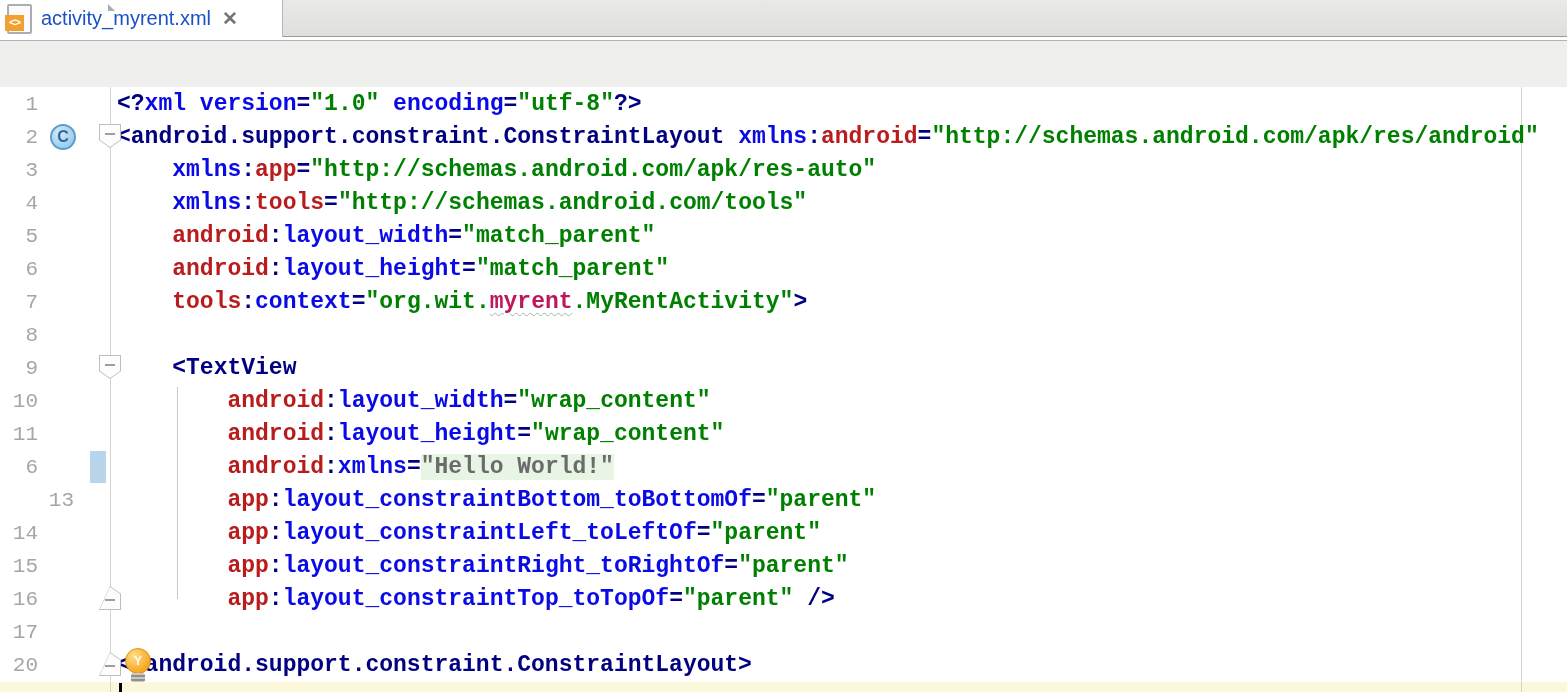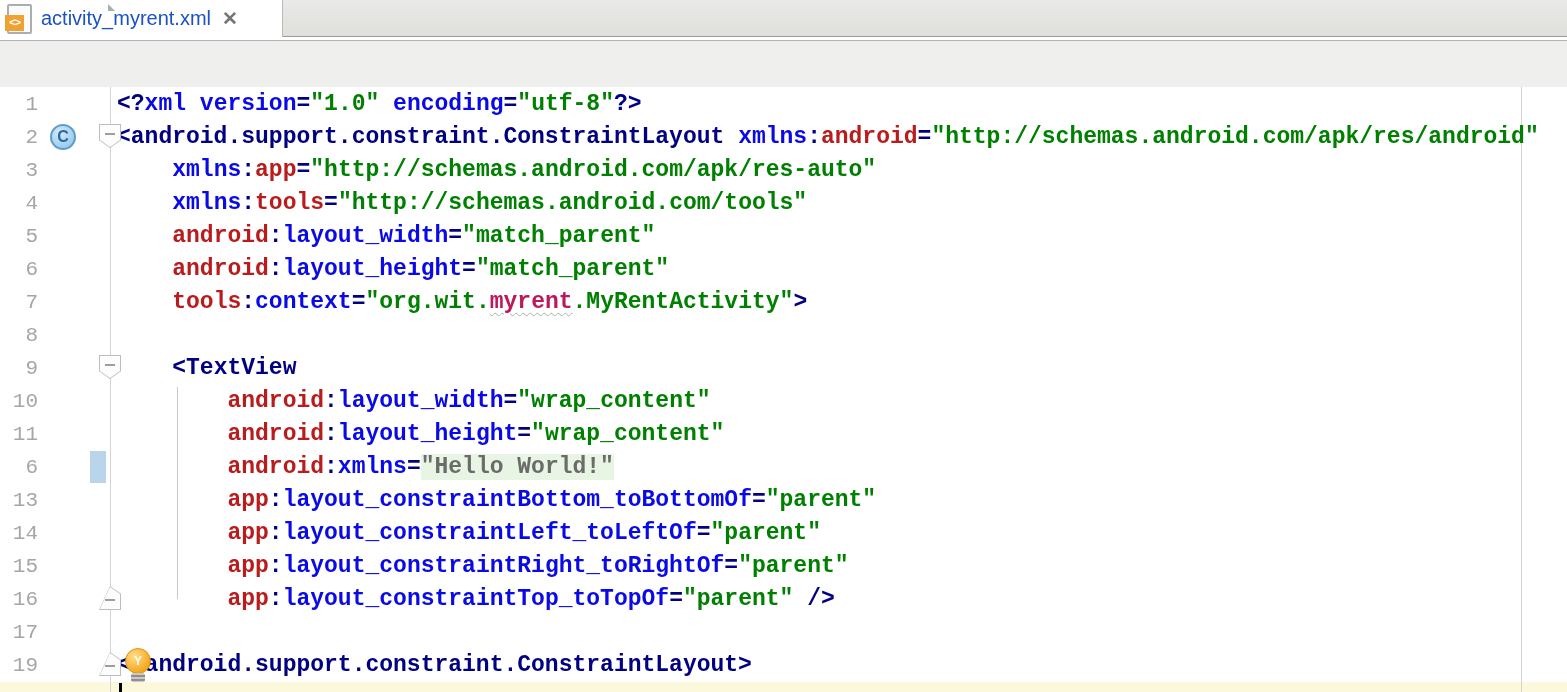--- a/index.html
+++ b/index.html
@@ -110,26 +110,26 @@
         <div class="lnum" style="top: 67px;">3</div>
         <div class="lnum" style="top: 100px;">4</div>
         <div class="lnum" style="top: 133px;">5</div>
         <div class="lnum" style="top: 166px;">6</div>
         <div class="lnum" style="top: 199px;">7</div>
         <div class="lnum" style="top: 232px;">8</div>
         <div class="lnum" style="top: 265px;">9</div>
         <div class="lnum" style="top: 298px;">10</div>
         <div class="lnum" style="top: 331px;">11</div>
         <div class="lnum" style="top: 364px;">6</div>
-        <div class="lnum" style="top: 397px;">13</div>
+        <div class="lnum" style="top: 397px; margin-left: 36px;">13</div>
         <div class="lnum" style="top: 430px;">14</div>
         <div class="lnum" style="top: 463px;">15</div>
         <div class="lnum" style="top: 496px;">16</div>
         <div class="lnum" style="top: 529px;">17</div>
-        <div class="lnum" style="top: 562px;">19</div>
+        <div class="lnum" style="top: 562px;">20</div>
       </div>
     <div class="gutter-sep"></div>
     <div class="margin-guide"></div>
     <div class="indent-guide"></div>
 
     <div class="change-bar"></div>
 
     <div class="c-icon">C</div>
 
     <div class="fold down" style="top:37px">

